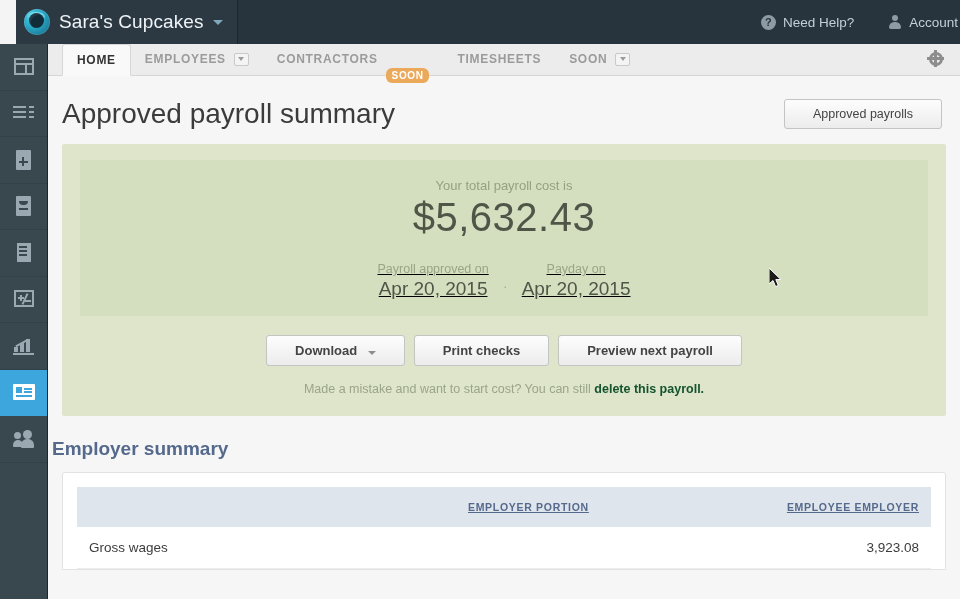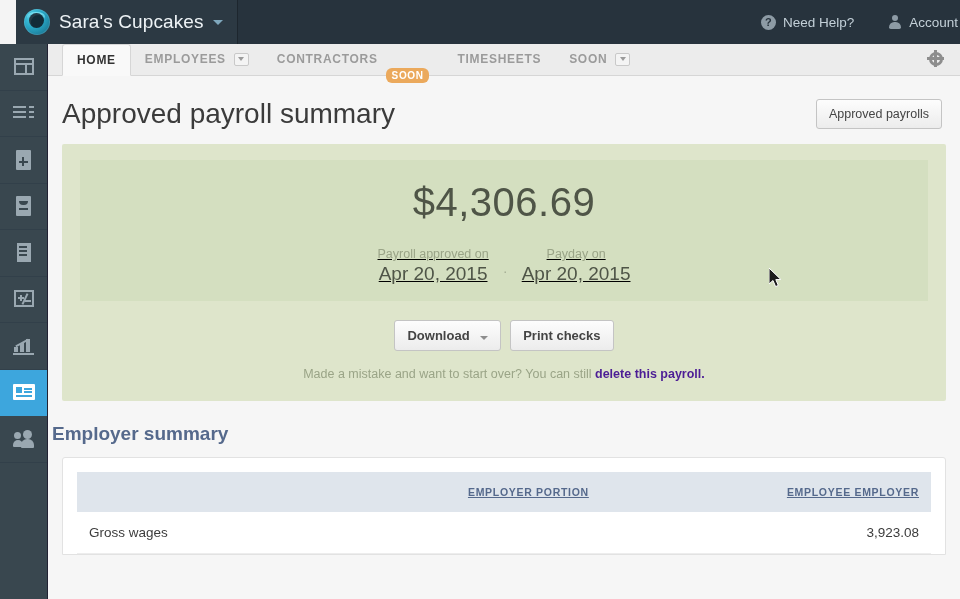--- a/index.html
+++ b/index.html
@@ -145,21 +145,21 @@
   .page-head {
     display: flex; align-items: center; justify-content: space-between;
     padding: 22px 18px 14px 14px;
   }
   .page-title { font-size: 28px; color: #3b3b3b; font-weight: normal; }
   .btn {
     font-family: "Liberation Sans", sans-serif;
     background: linear-gradient(180deg,#fdfdfd,#ececec);
     border: 1px solid #c4c4c4; border-radius: 3px;
     color: #444; font-size: 12.5px;
-    padding: 7px 12px; cursor: pointer; white-space: nowrap;
+    padding: 7px 28px; cursor: pointer; white-space: nowrap;
   }
   .btn.strong { font-weight: bold; font-size: 13px; }
 
   
   .banner {
     margin: 0 14px; background: #dee5cb; border-radius: 2px;
     padding: 16px 0 20px 0;
   }
   .banner-title {
     text-align: center; color: #5c7038; font-size: 18px; font-weight: bold;
@@ -183,21 +183,21 @@
     padding: 0 6px 6px 6px;
   }
   .banner-actions {
     display: flex; justify-content: center; gap: 9px;
     margin-top: 19px;
     align-items: center;
   }
   .note {
     text-align: center; color: #9aa487; font-size: 12.5px; margin-top: 16px;
   }
-  .note a { color: #4c1d95; text-decoration: none; font-weight: bold; }
+  .note a { color: #14532d; text-decoration: none; font-weight: bold; }
 
   
   .section-title {
     color: #55698c; font-size: 19px; font-weight: bold;
     padding: 22px 0 12px 4px;
   }
   .card {
     margin: 0 14px; background: #fff;
     border: 1px solid #e2e2e2; border-radius: 3px 3px 0 0;
     padding: 14px 14px 0 14px;
@@ -371,45 +371,47 @@
     </div>
 
     <div class="page-head">
       <h1 class="page-title">Approved payroll summary</h1>
       <button class="btn">Approved payrolls</button>
     </div>
 
     <div class="banner">
 
       <div class="banner-inner">
-        <div class="cost-amount">$4,306.69</div>
+        <div class="cost-label">Your total payroll cost is</div>
+        <div class="cost-amount">$5,632.43</div>
 
         <div class="dates">
           <div class="date-col">
             <div class="lbl">Payroll approved on</div>
             <div class="val">Apr 20, 2015</div>
           </div>
           <div class="date-dot">·</div>
           <div class="date-col">
             <div class="lbl">Payday on</div>
             <div class="val">Apr 20, 2015</div>
           </div>
         </div>
       </div>
 
       <div class="banner-actions">
         <button class="btn strong">
           <span>Download</span>
           <span style="display:inline-block;margin-left:7px;width:0;height:0;border-left:4px solid transparent;border-right:4px solid transparent;border-top:4px solid #8d8d8d"></span>
         </button>
         <button class="btn strong">Print checks</button>
+        <button class="btn strong">Preview next payroll</button>
       </div>
 
       <div class="note">
-        <span>Made a mistake and want to start over? You can still </span><a href="#">delete this payroll.</a>
+        <span>Made a mistake and want to start cost? You can still </span><a href="#">delete this payroll.</a>
       </div>
     </div>
 
     <div class="section-title">Employer summary</div>
 
     <div class="card">
       <table>
         <thead>
           <tr>
             <th class="first"></th>

